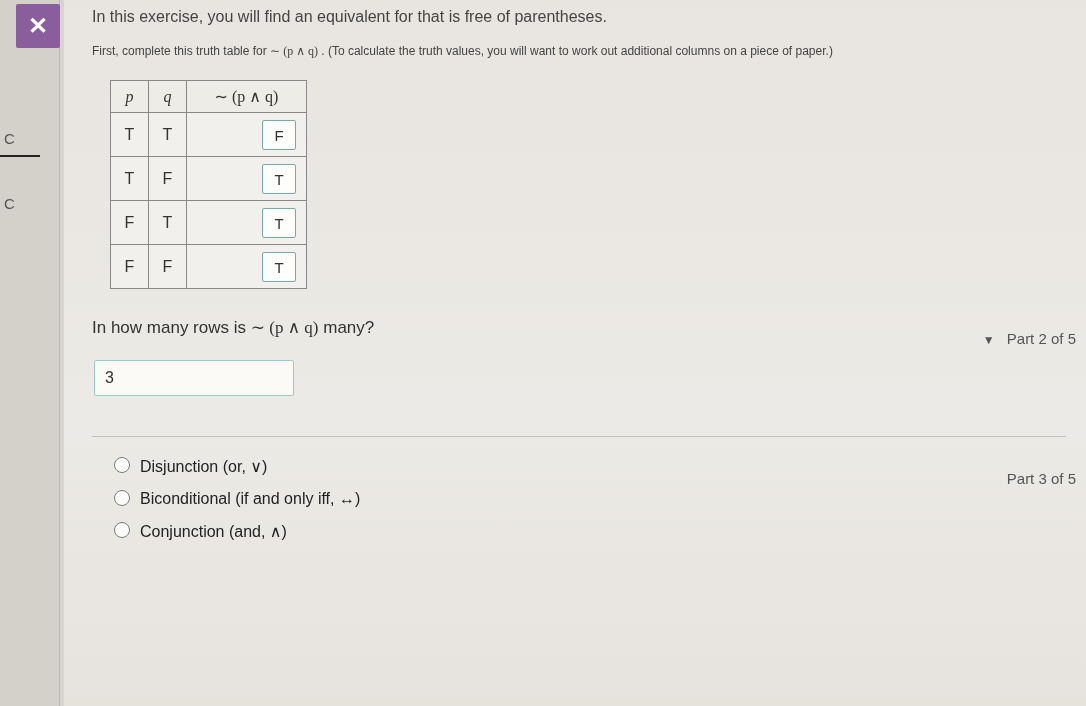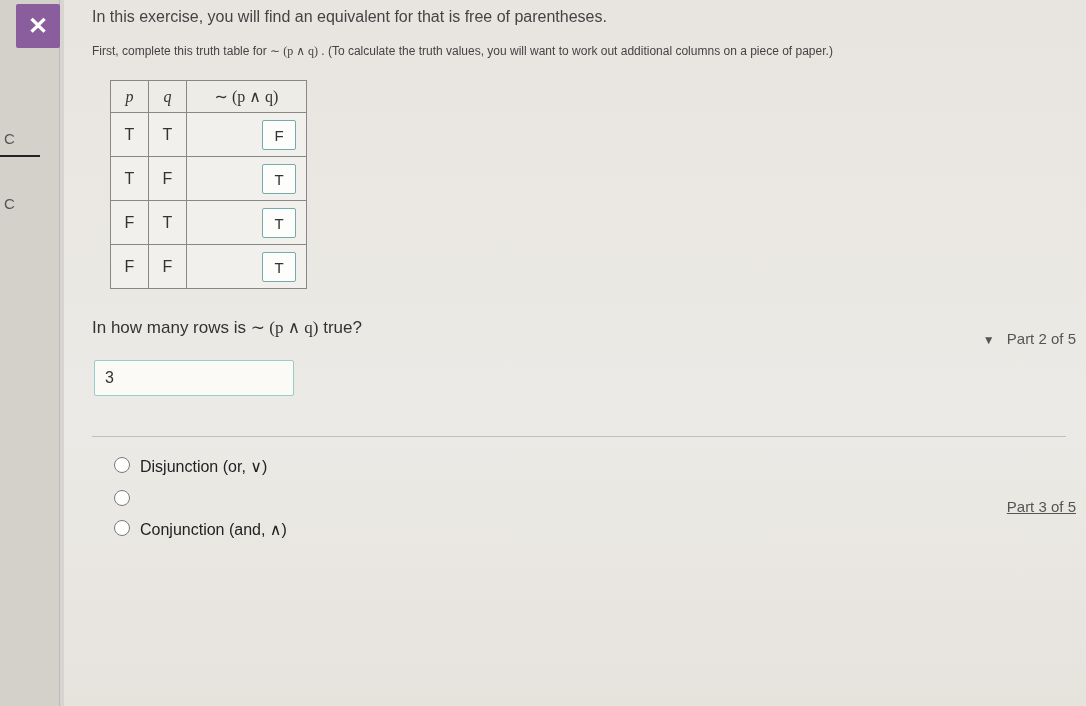--- a/index.html
+++ b/index.html
@@ -69,21 +69,21 @@
   border-radius:2px;
 }
 .partlabel {
   position:absolute;
   right: 10px;
   font-size: 15px;
   color:#555;
 }
 .partlabel .tri { margin-right:8px; font-size:12px; color:#555; display:inline-block;}
 .partlabel.p2 { top: 330px; }
-.partlabel.p3 { top: 498px; text-decoration: underline; }
+.partlabel.p3 { top: 470px; }
 .question { font-size:17px; color:#333; margin-bottom:22px; }
 .sep { border:none; border-top:1px solid #c3bfb8; margin: 10px 0 20px 0;}
 .num-input {
   width: 200px; height:36px;
   border:1px solid #9cc;
   background:#fbfaf7;
   font-size:16px;
   padding: 0 10px;
   border-radius:2px;
   color:#333;
@@ -150,39 +150,40 @@
     </table>
 
   <div class="partlabel p2">
     <span class="tri">▼</span>
     <span>Part 2 of 5</span>
   </div>
 
   <p class="question">
     <span>In how many rows is </span>
     <span class="mathop">∼ (p ∧ q)</span>
-    <span> true?</span>
+    <span> many?</span>
   </p>
 
   <input class="num-input" value="3" style="">
 
   <div class="partlabel p3">
     <span>Part 3 of 5</span>
   </div>
 
   <hr class="sep">
 
 
   <div class="options">
     <label class="opt-row">
       <input type="radio" name="eq" style="">
       <span>Disjunction (or, ∨)</span>
     </label>
     <label class="opt-row">
       <input type="radio" name="eq" style="">
+      <span>Biconditional (if and only iff, ↔)</span>
     </label>
     <label class="opt-row">
       <input type="radio" name="eq" style="">
       <span>Conjunction (and, ∧)</span>
     </label>
   </div>
 
 </div>
 
 </body></html>

